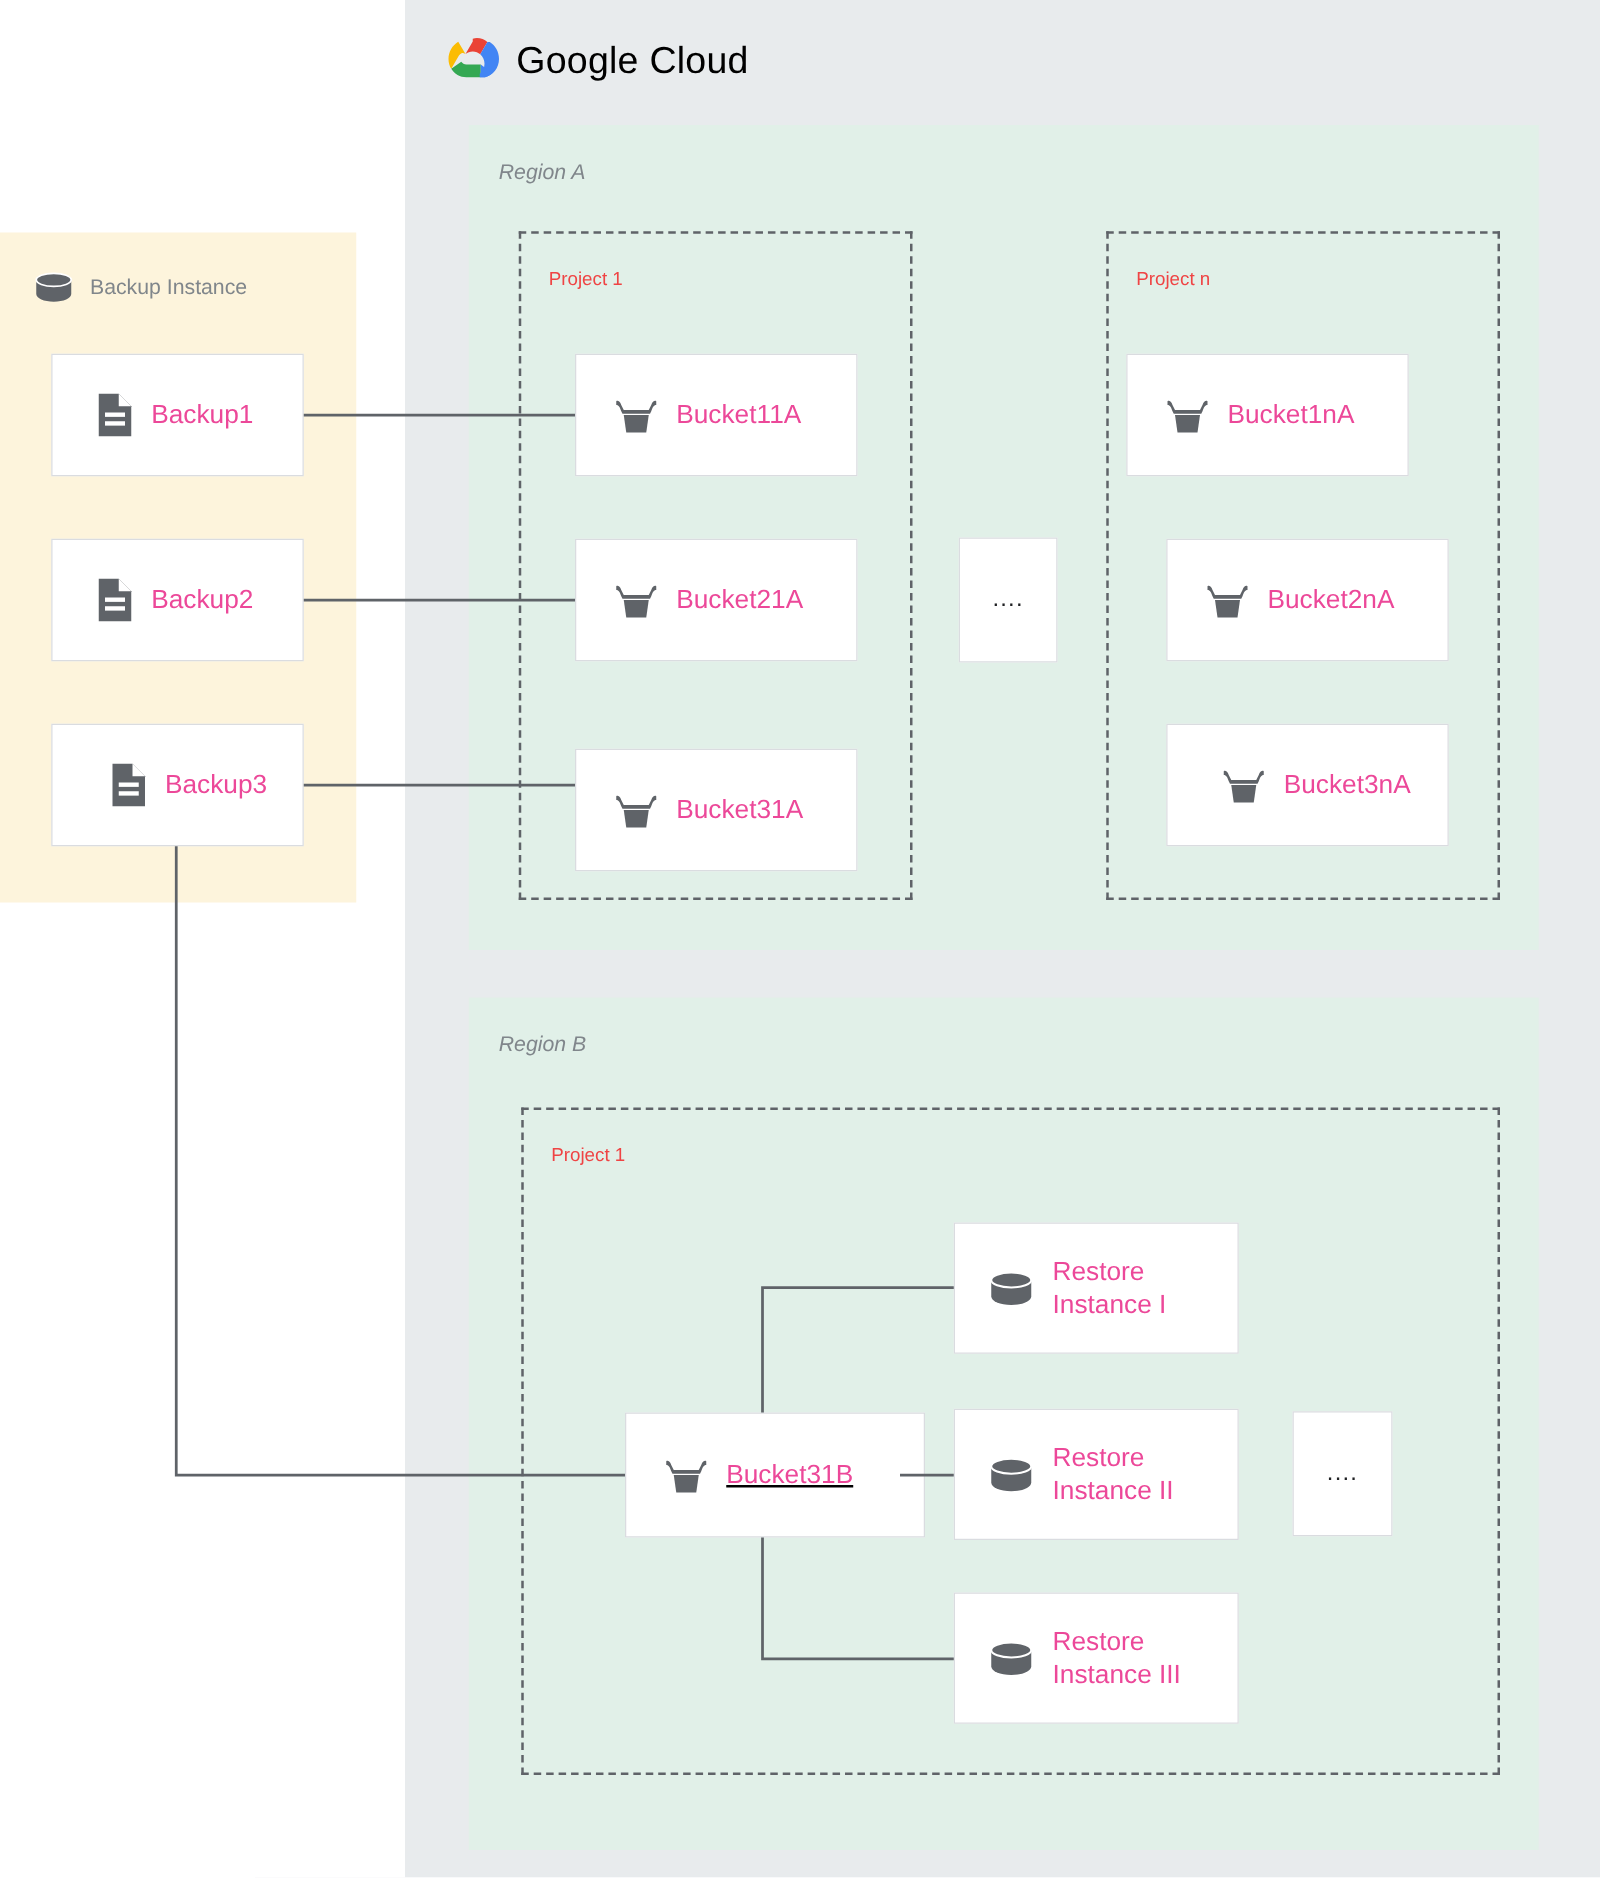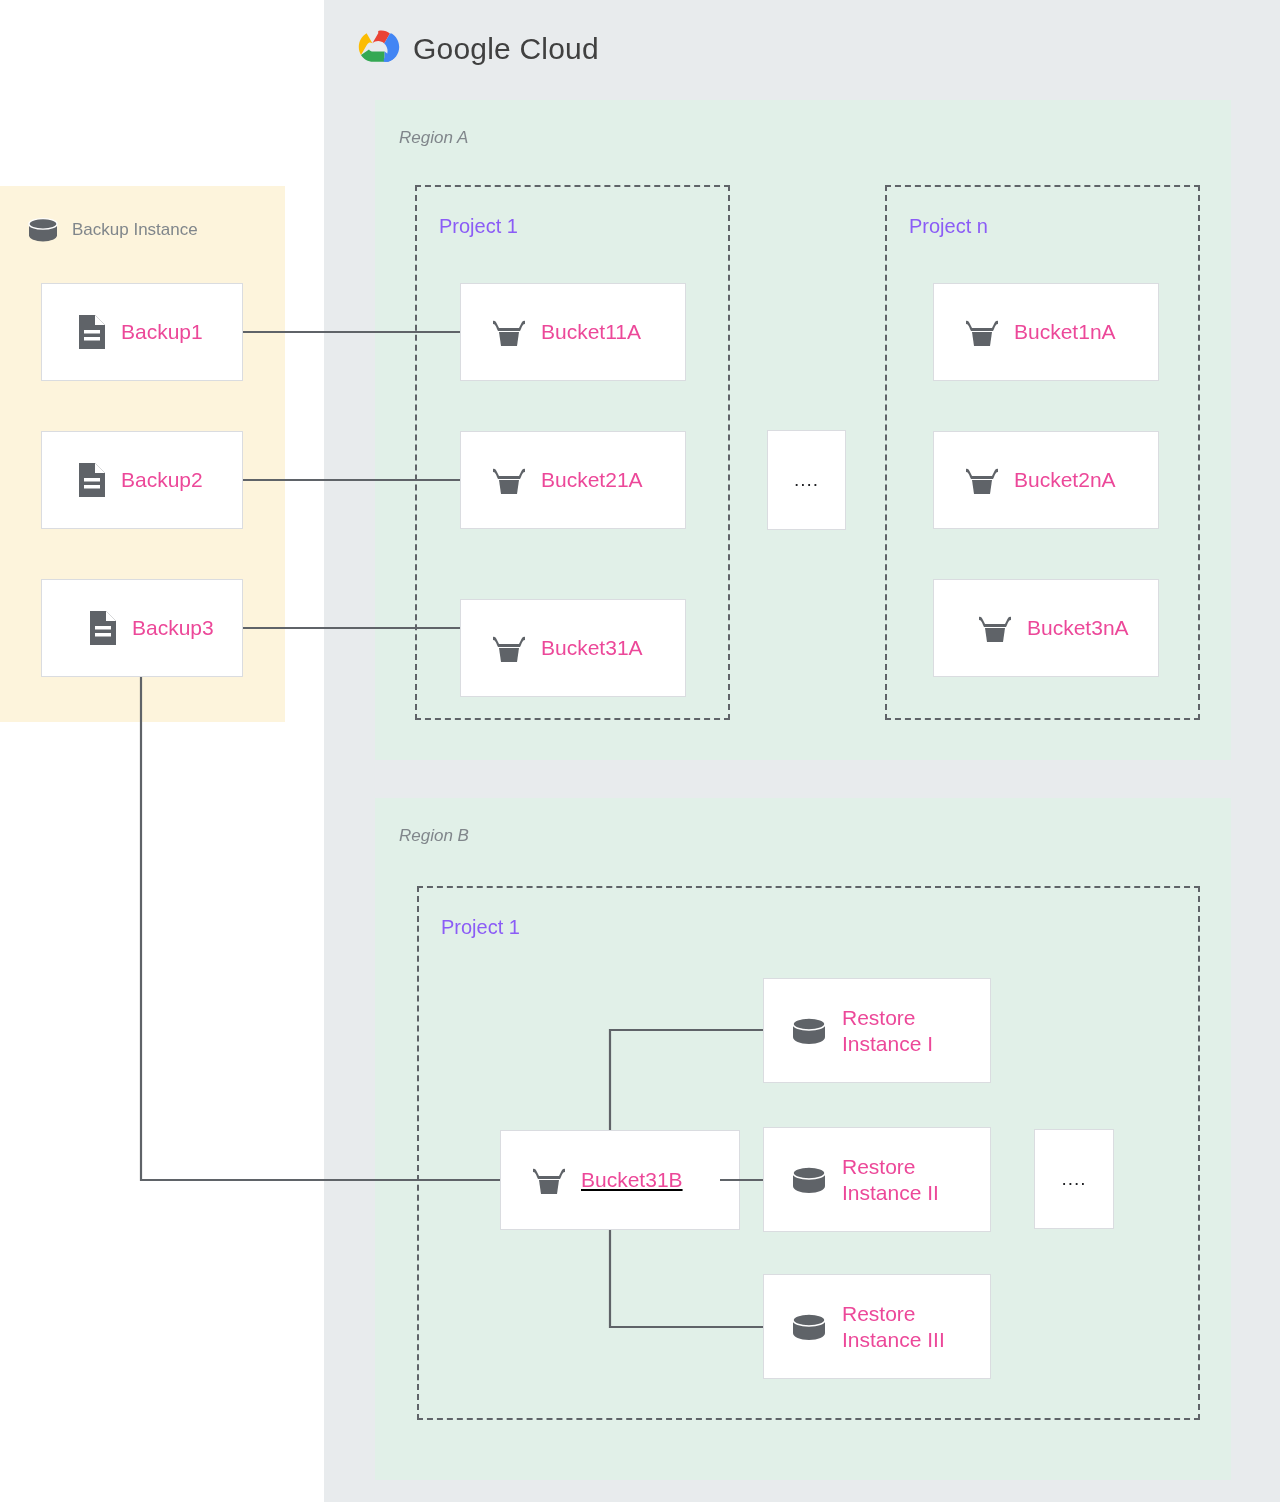--- a/index.html
+++ b/index.html
@@ -22,21 +22,21 @@
     width: 956px; height: 1502px;
     background: #E8EBED;
   }
   .gcp-logo-row {
     position: absolute;
     left: 355px; top: 30px;
     display: flex; align-items: center; gap: 12px;
   }
   .gcp-logo-text {
     font-size: 30px;
-    color: #404040;
+    color: #000000;
     letter-spacing: 0.2px;
     white-space: nowrap;
   }
   .gcp-logo-text .bold { font-weight: 400; }
   .region-panel {
     position: absolute;
     background: #E1F0E8;
   }
   #region-a { left: 375px; top: 100px; width: 856px; height: 660px; }
   #region-b { left: 375px; top: 798px; width: 856px; height: 682px; }
@@ -48,22 +48,22 @@
     font-style: italic;
   }
   .project-box {
     position: absolute;
     border: 2px dashed #5F6368;
     background: transparent;
   }
   .project-label {
     position: absolute;
     left: 22px; top: 28px;
-    font-size: 20px;
-    color: #8b5cf6;
+    font-size: 15px;
+    color: #ef4444;
   }
   .backup-panel {
     position: absolute;
     left: 0px; top: 186px;
     width: 285px; height: 536px;
     background: #FDF4DC;
   }
   .backup-header {
     position: absolute;
     left: 26px; top: 30px;
@@ -156,21 +156,21 @@
       <path d="M2 6 C3 5 5 6 6 9 L8 13 L28 13 L30 9 C31 6 33 5 34 6 L34 9 C32 9 31 11 30 14 L29 16 L7 16 L6 14 C5 11 4 9 2 9 Z" fill="#5F6368"></path>
       <path d="M8 17 L28 17 L26 31 L10 31 Z" fill="#5F6368"></path>
     </svg>
     <span class="card-label">Bucket31A</span>
   </div>
 
   <div class="dots-card" style="left:767px; top:430px; width:79px; height:100px;">
     <span class="dots-label">....</span>
   </div>
 
-  <div class="card" style="left:933px; top:283px; width:226px; height:98px;">
+  <div class="card" style="left:901px; top:283px; width:226px; height:98px;">
     <svg class="icon" width="36" height="34" viewBox="0 0 36 34">
       <path d="M2 6 C3 5 5 6 6 9 L8 13 L28 13 L30 9 C31 6 33 5 34 6 L34 9 C32 9 31 11 30 14 L29 16 L7 16 L6 14 C5 11 4 9 2 9 Z" fill="#5F6368"></path>
       <path d="M8 17 L28 17 L26 31 L10 31 Z" fill="#5F6368"></path>
     </svg>
     <span class="card-label">Bucket1nA</span>
   </div>
 
   <div class="card" style="left:933px; top:431px; width:226px; height:98px;">
     <svg class="icon" width="36" height="34" viewBox="0 0 36 34">
       <path d="M2 6 C3 5 5 6 6 9 L8 13 L28 13 L30 9 C31 6 33 5 34 6 L34 9 C32 9 31 11 30 14 L29 16 L7 16 L6 14 C5 11 4 9 2 9 Z" fill="#5F6368"></path>

